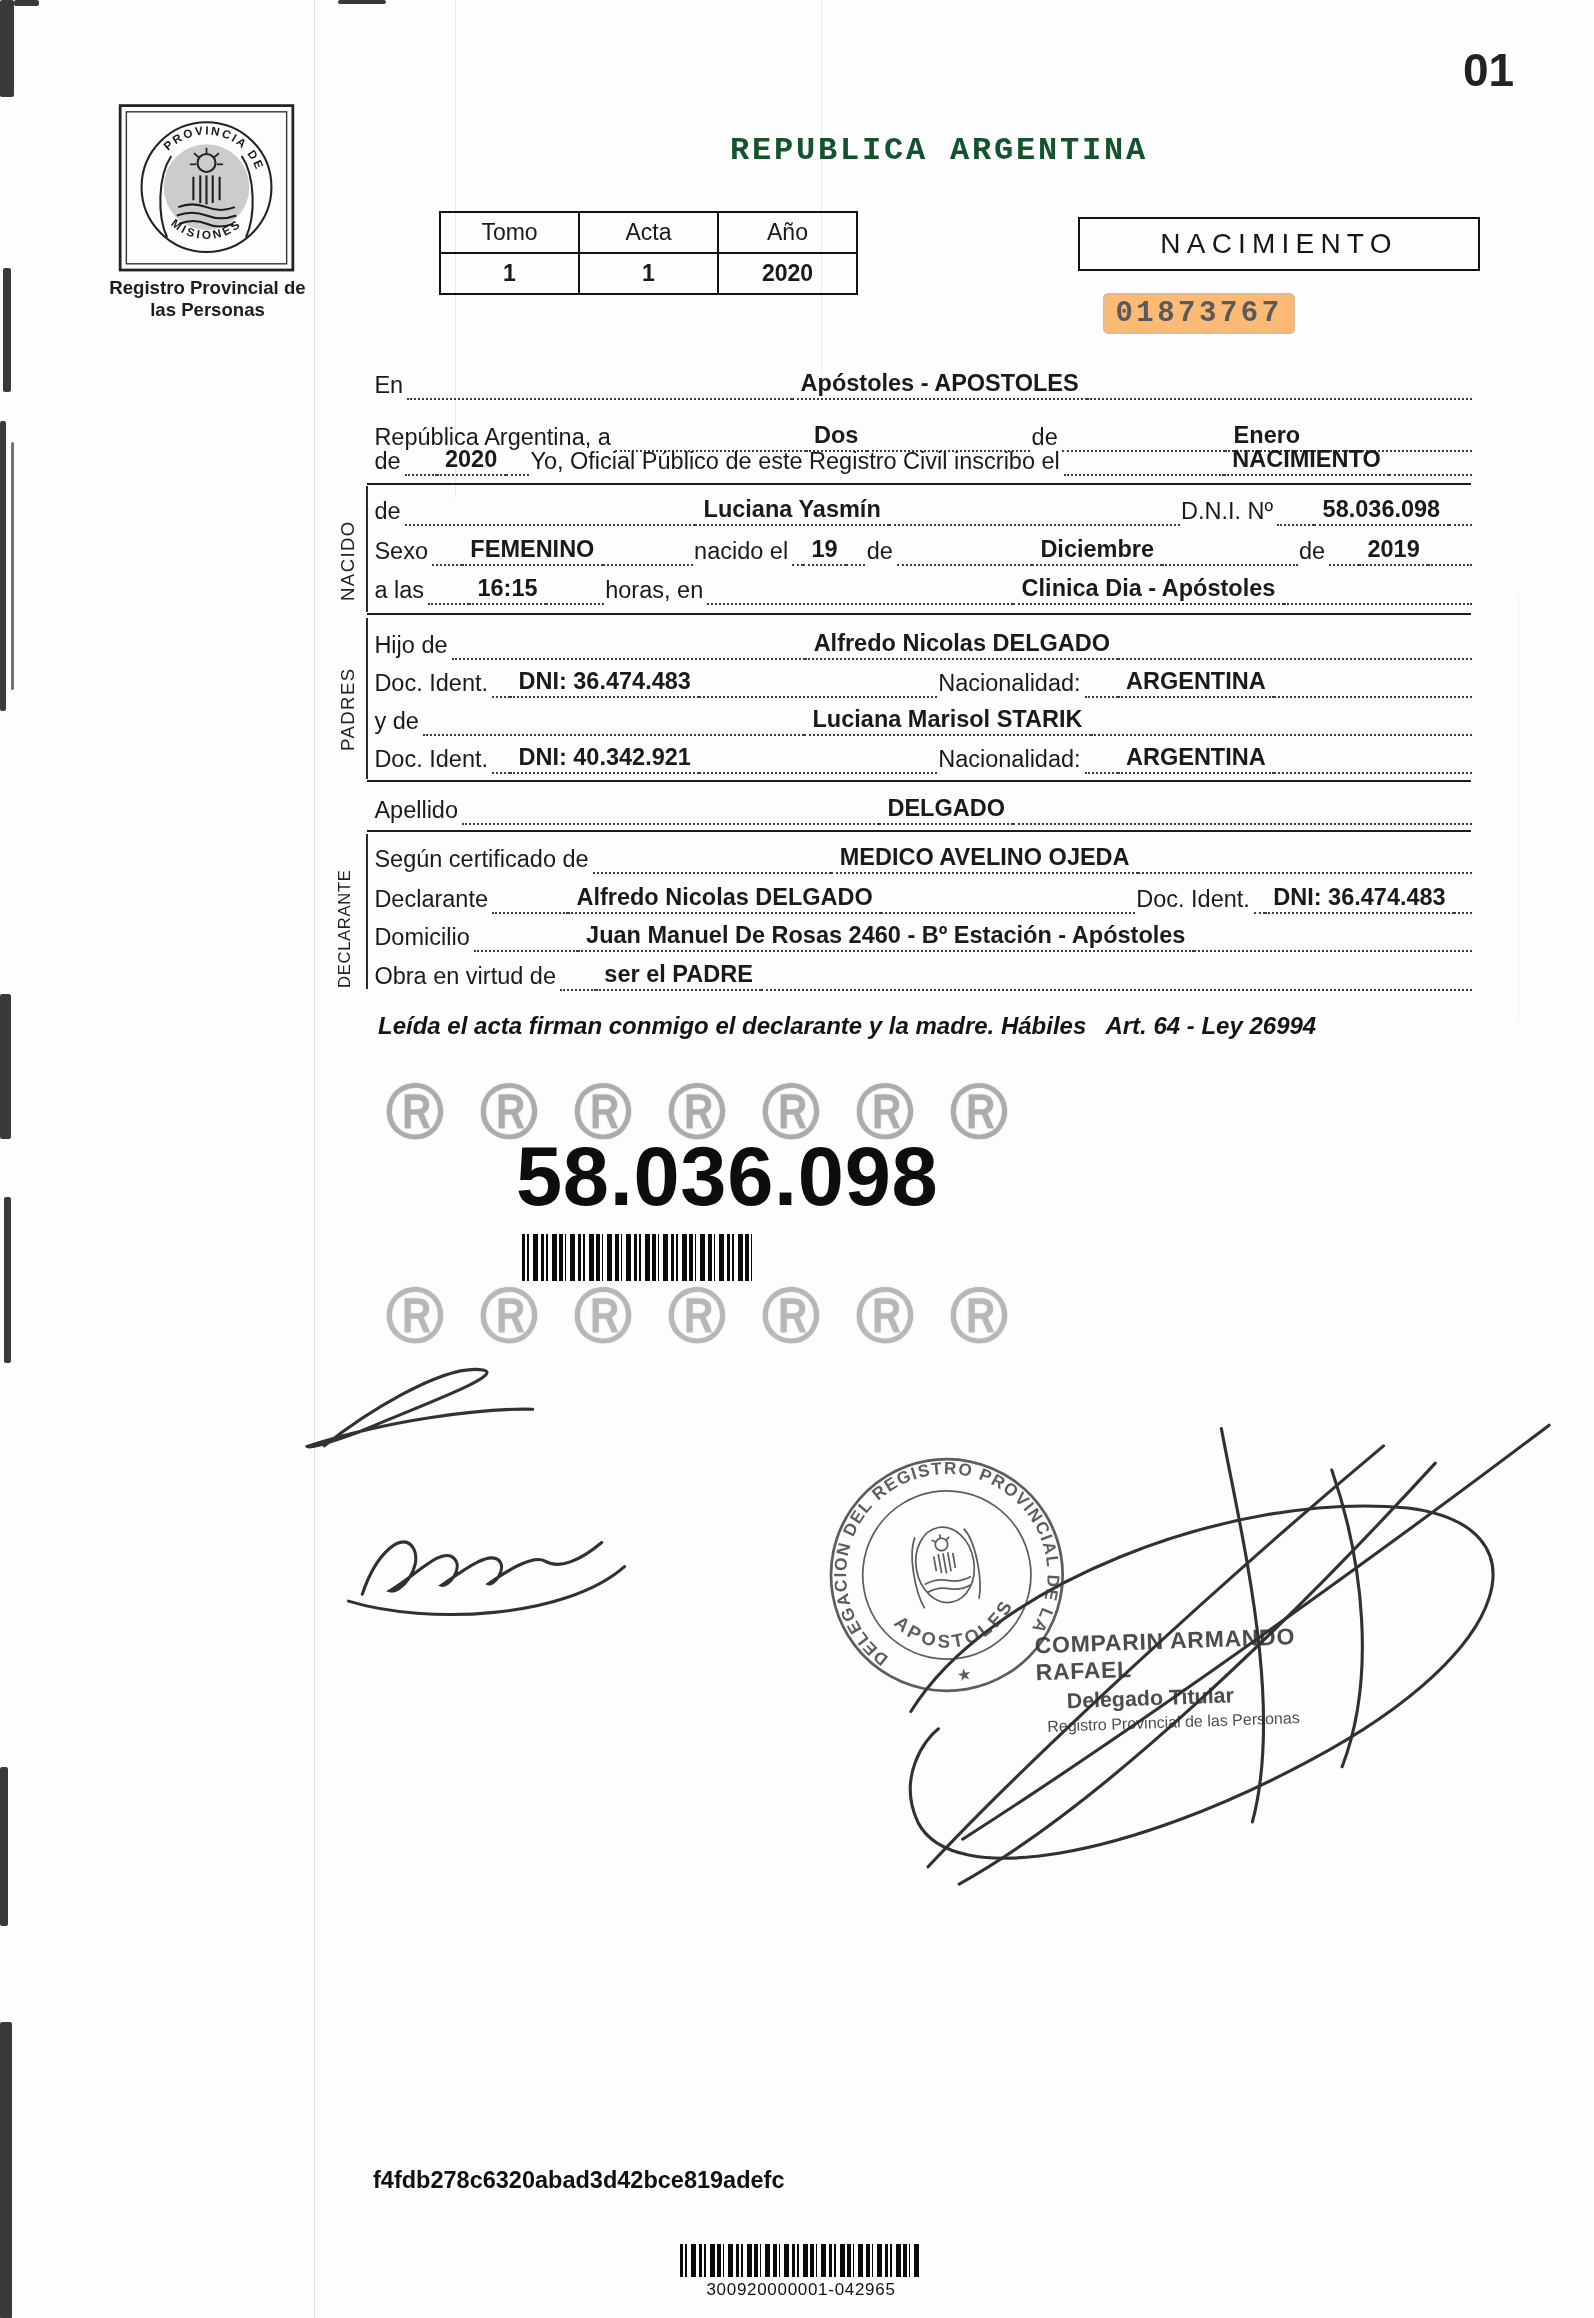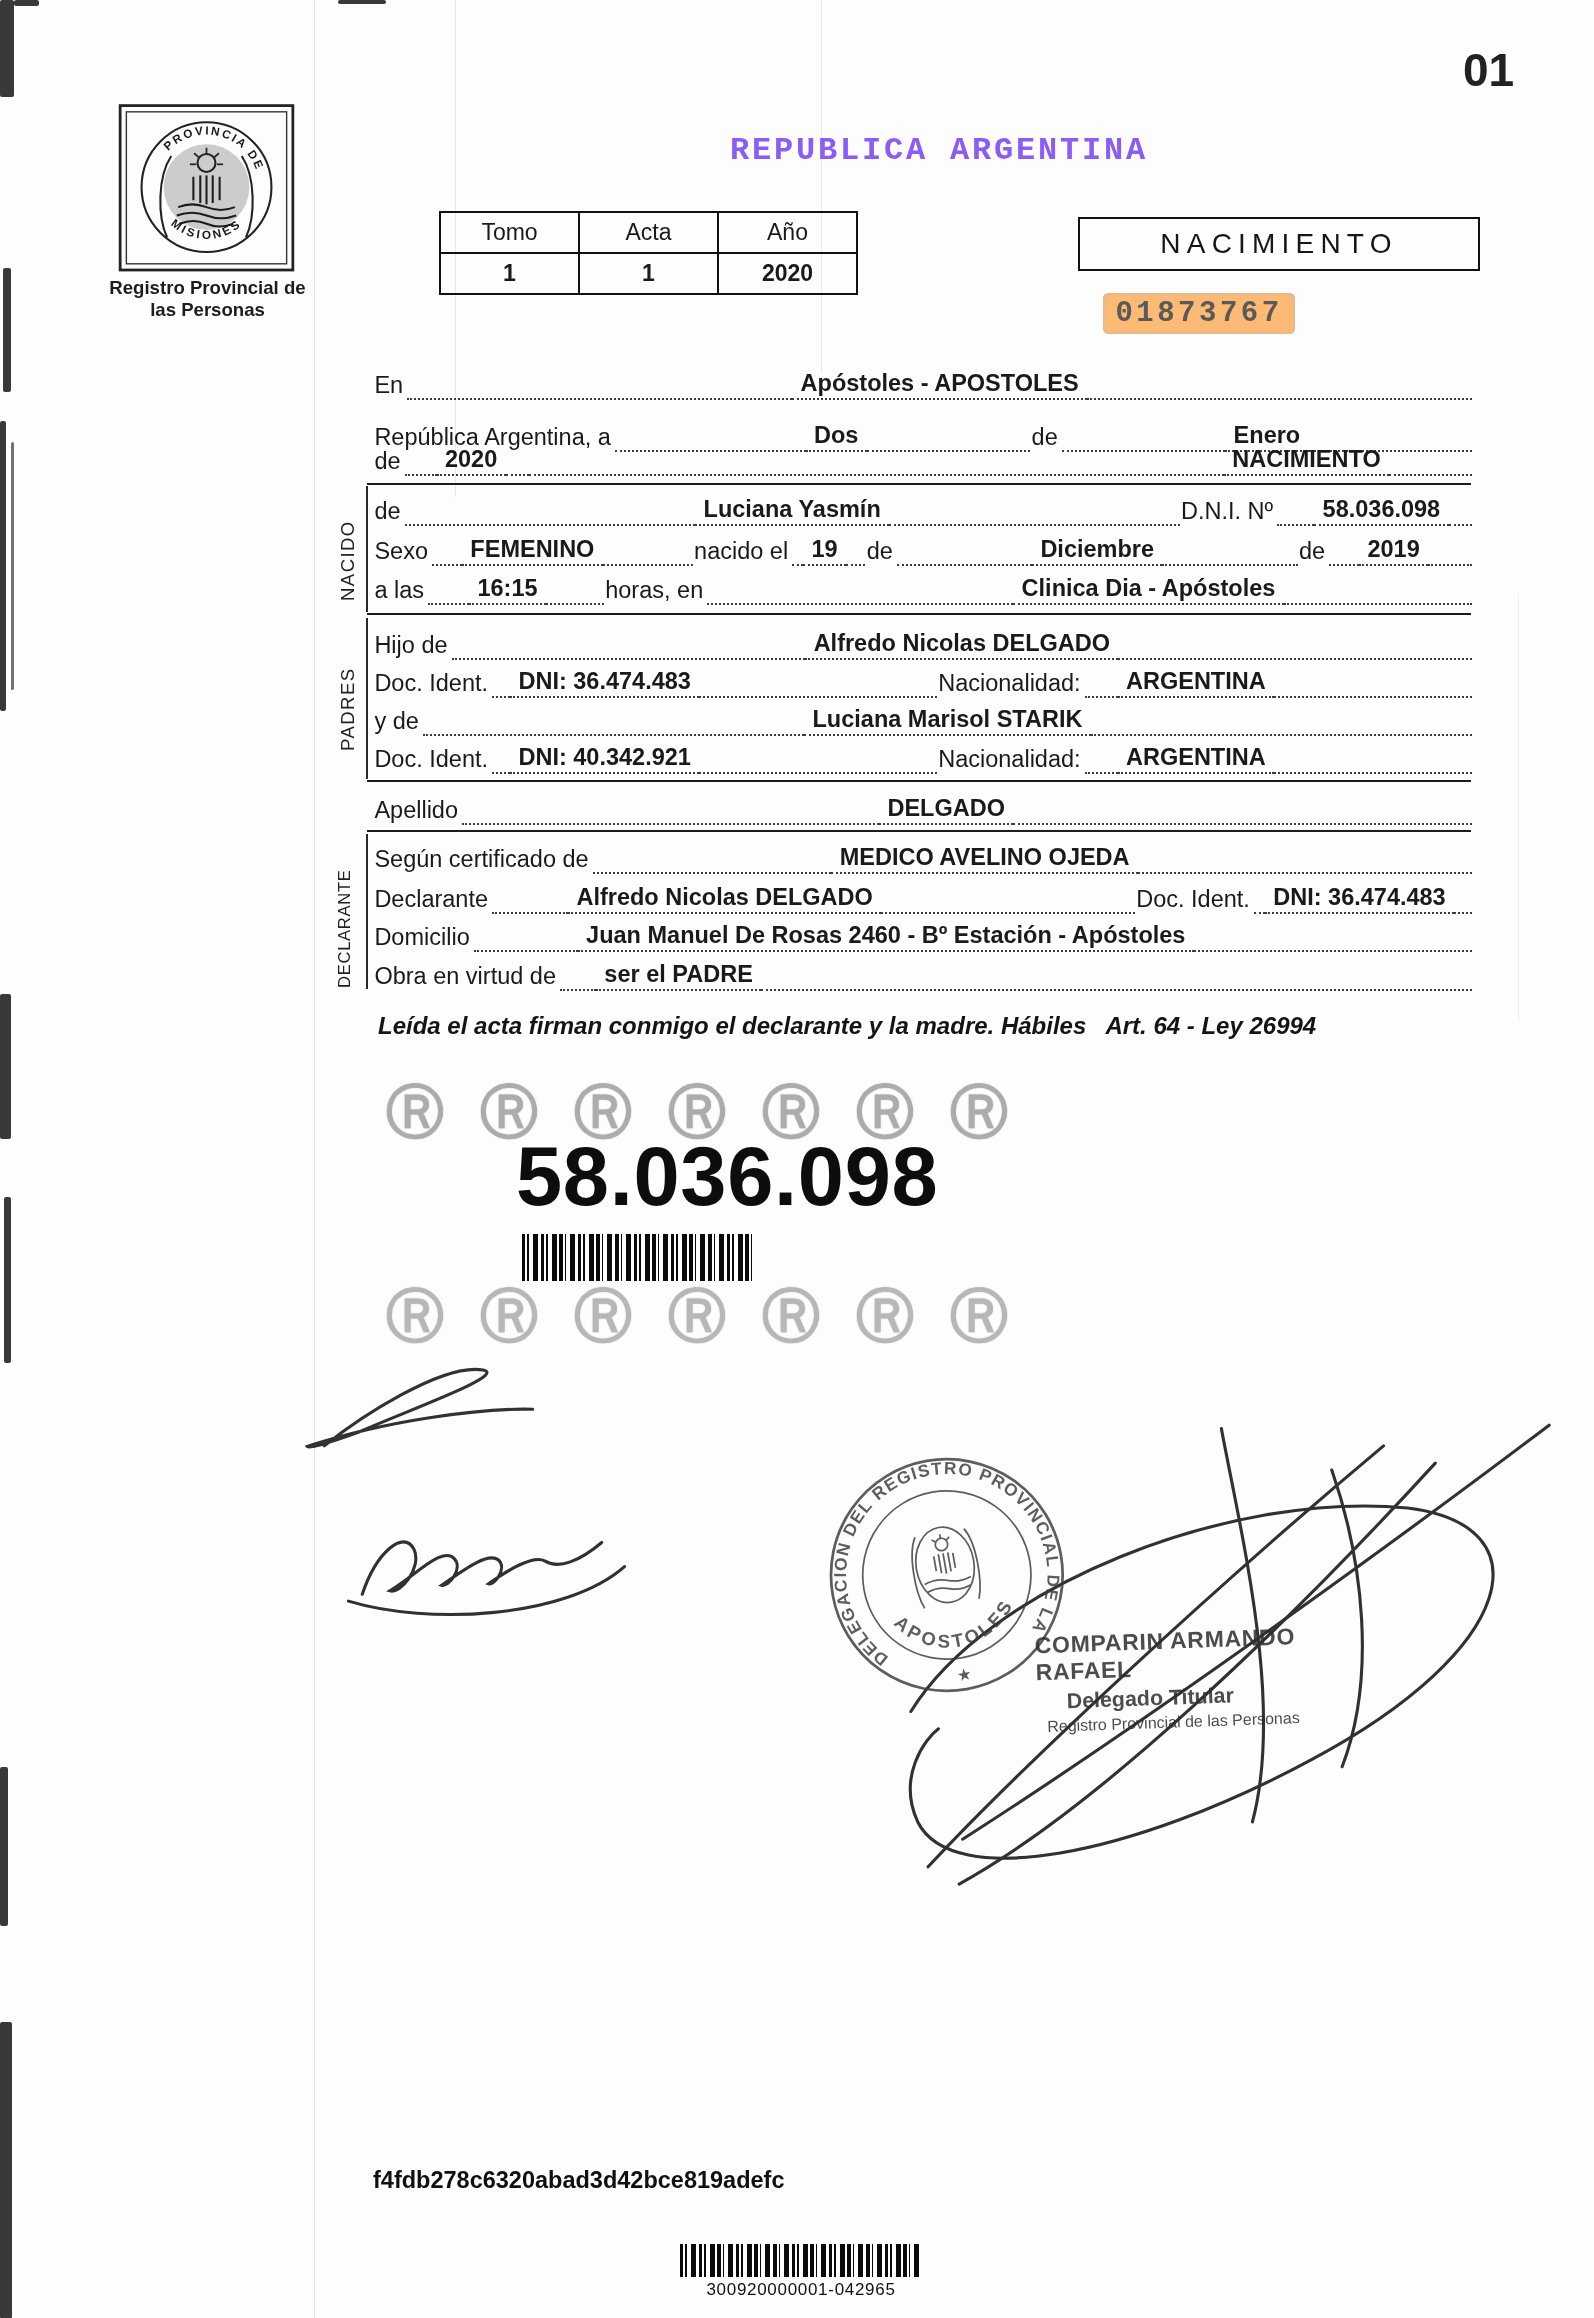--- a/index.html
+++ b/index.html
@@ -12,21 +12,21 @@
     overflow:hidden;
   }
 
   
   .artifact { position:absolute; background:#161616; opacity:.85; border-radius:2.1px; }
   .fold { position:absolute; width:1.4px; }
 
   
   .page-num { position:absolute; left:1463px; top:43px; font-size:46px; font-weight:600; color:#222; }
   .doc-title { position:absolute; left:656px; top:132px; width:566px; text-align:center;
-    font-family:"Liberation Mono", monospace; font-weight:bold; font-size:32px; letter-spacing:2.8px; color:#8b5cf6; }
+    font-family:"Liberation Mono", monospace; font-weight:bold; font-size:32px; letter-spacing:2.8px; color:#14532d; }
 
   table.rec { position:absolute; left:439px; top:211px; border-collapse:collapse; }
   table.rec td { border:2.1px solid #111; width:139px; height:41px; text-align:center; font-size:23px; }
   table.rec tr.vals td { font-weight:600; }
 
   .type-box { position:absolute; left:1078px; top:217px; width:402px; height:54px; border:2.1px solid #111;
     display:flex; align-items:center; justify-content:center; font-size:28px; letter-spacing:6.2px; font-weight:500; color:#161616;}
   .serial { position:absolute; left:1103px; top:293px; padding:4.1px 12.4px; background:#fdba74; border-radius:5.5px;
     font-family:"Liberation Mono", monospace; font-weight:bold; font-size:29px; letter-spacing:3.5px; color:#5a5a5a;
     box-shadow:0 0 4.1px #bbb inset; }
@@ -169,20 +169,21 @@
   <span class="dots" style="flex:1.2;"></span>
   <span class="val">Enero</span>
   <span class="dots" style="flex:1.2;"></span>
 </div>
 
 <div class="row" style="top:445px;">
   <span class="lbl">de</span>
   <span class="dots" style="width:32px;"></span>
   <span class="val">2020</span>
   <span class="dots" style="width:23.5px;"></span>
+  <span class="lbl">Yo, Oficial Público de este Registro Civil inscribo el</span>
   <span class="dots f1"></span>
   <span class="val">NACIMIENTO</span>
   <span class="dots" style="width:83px;"></span>
 </div>
 <div class="hsep" style="top:483px;"></div>
 
 <div class="side-label" style="left:337px;top:504px;height:97px;">NACIDO</div>
 <div class="vsec" style="top:486px;height:126px;"></div>
 
 <div class="row" style="top:495px;">

